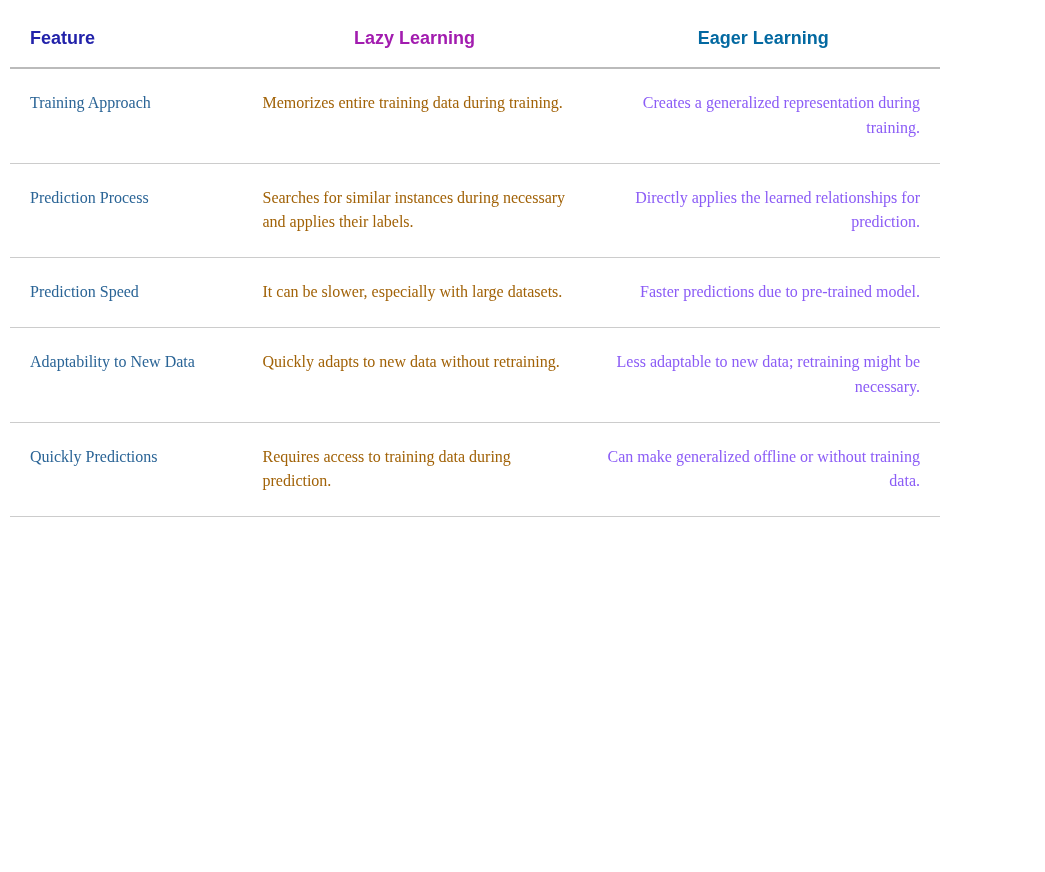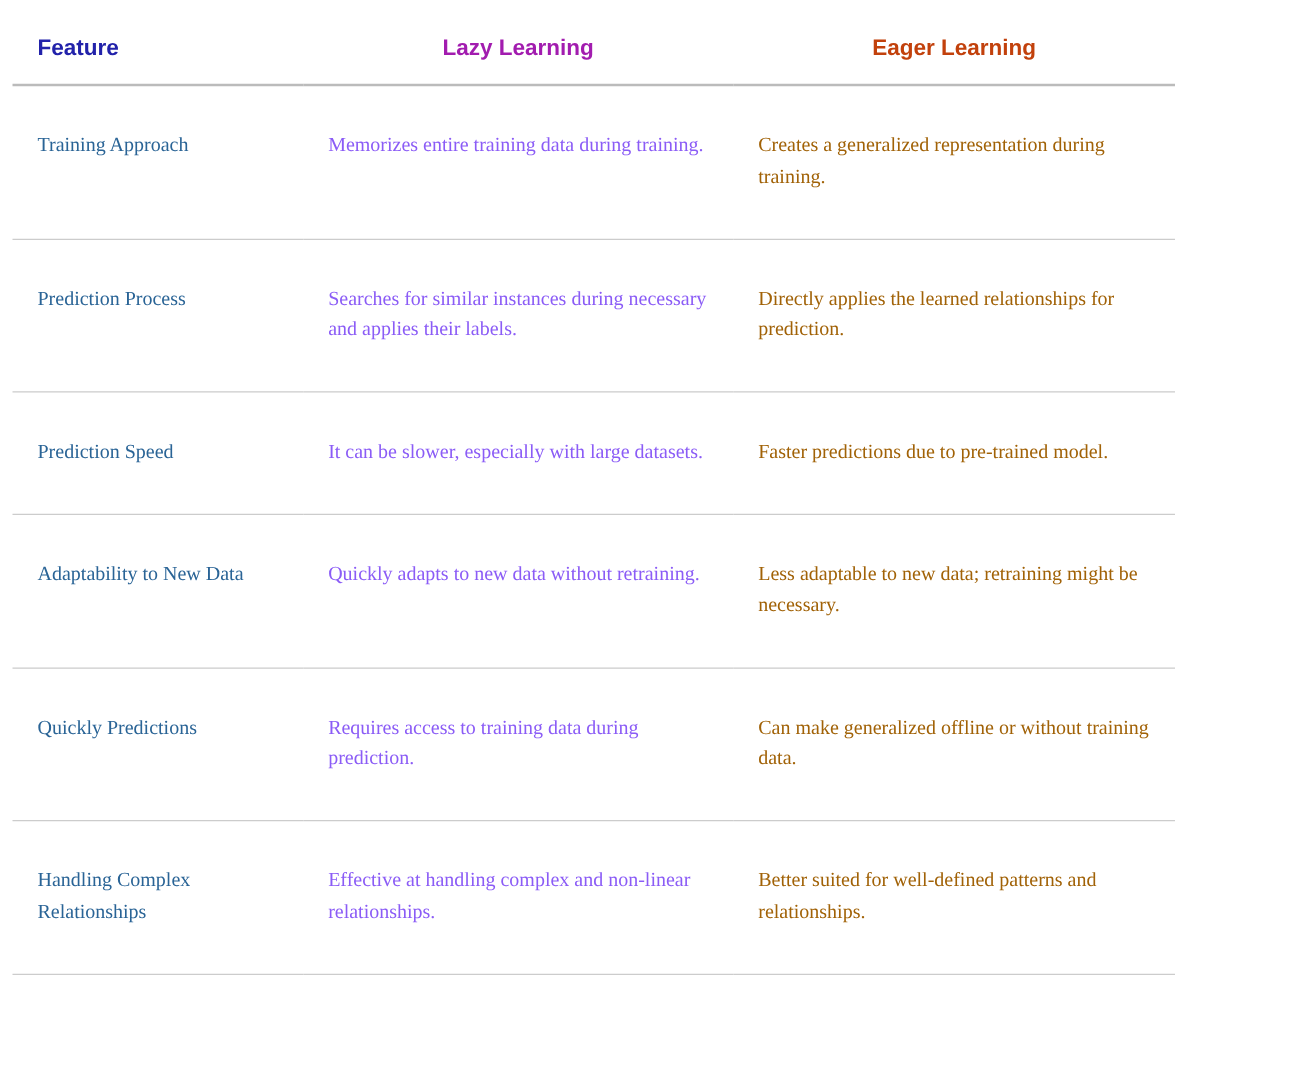--- a/index.html
+++ b/index.html
@@ -42,50 +42,51 @@
       text-align: left;
       width: 25%;
     }
 
     th.col-lazy {
       color: #a21caf;
       width: 37%;
     }
 
     th.col-eager {
-      color: #c2410c;
+      color: #0369a1;
       width: 38%;
     }
 
     tbody tr {
       border-bottom: 1px solid #ccc;
     }
 
     td {
-      padding: 36px 20px;
+      padding: 22px 20px;
       font-size: 16px;
       line-height: 1.55;
       vertical-align: top;
       margin-top: 32px;
     }
 
     td.feature-cell {
       color: #2a6496;
       font-family: Georgia, serif;
       font-size: 16px;
     }
 
     td.lazy-cell {
-      color: #8b5cf6;
+      color: #a16207;
       font-family: Georgia, serif;
     }
 
     td.eager-cell {
-      color: #a16207;
+      color: #8b5cf6;
       font-family: Georgia, serif;
+      text-align: right;
     }
 
     .header-row {
       border-bottom: 2px solid #bbb;
     }
   </style>
 </head>
 <body>
 
 <div class="table-container">
@@ -116,20 +117,15 @@
         <tr>
           <td class="feature-cell">Adaptability to New Data</td>
           <td class="lazy-cell">Quickly adapts to new data without retraining.</td>
           <td class="eager-cell">Less adaptable to new data; retraining might be necessary.</td>
         </tr>
         <tr>
           <td class="feature-cell">Quickly Predictions</td>
           <td class="lazy-cell">Requires access to training data during prediction.</td>
           <td class="eager-cell">Can make generalized offline or without training data.</td>
         </tr>
-        <tr>
-          <td class="feature-cell">Handling Complex Relationships</td>
-          <td class="lazy-cell">Effective at handling complex and non-linear relationships.</td>
-          <td class="eager-cell">Better suited for well-defined patterns and relationships.</td>
-        </tr>
       </tbody>
   </table>
 </div>
 
 </body></html>

